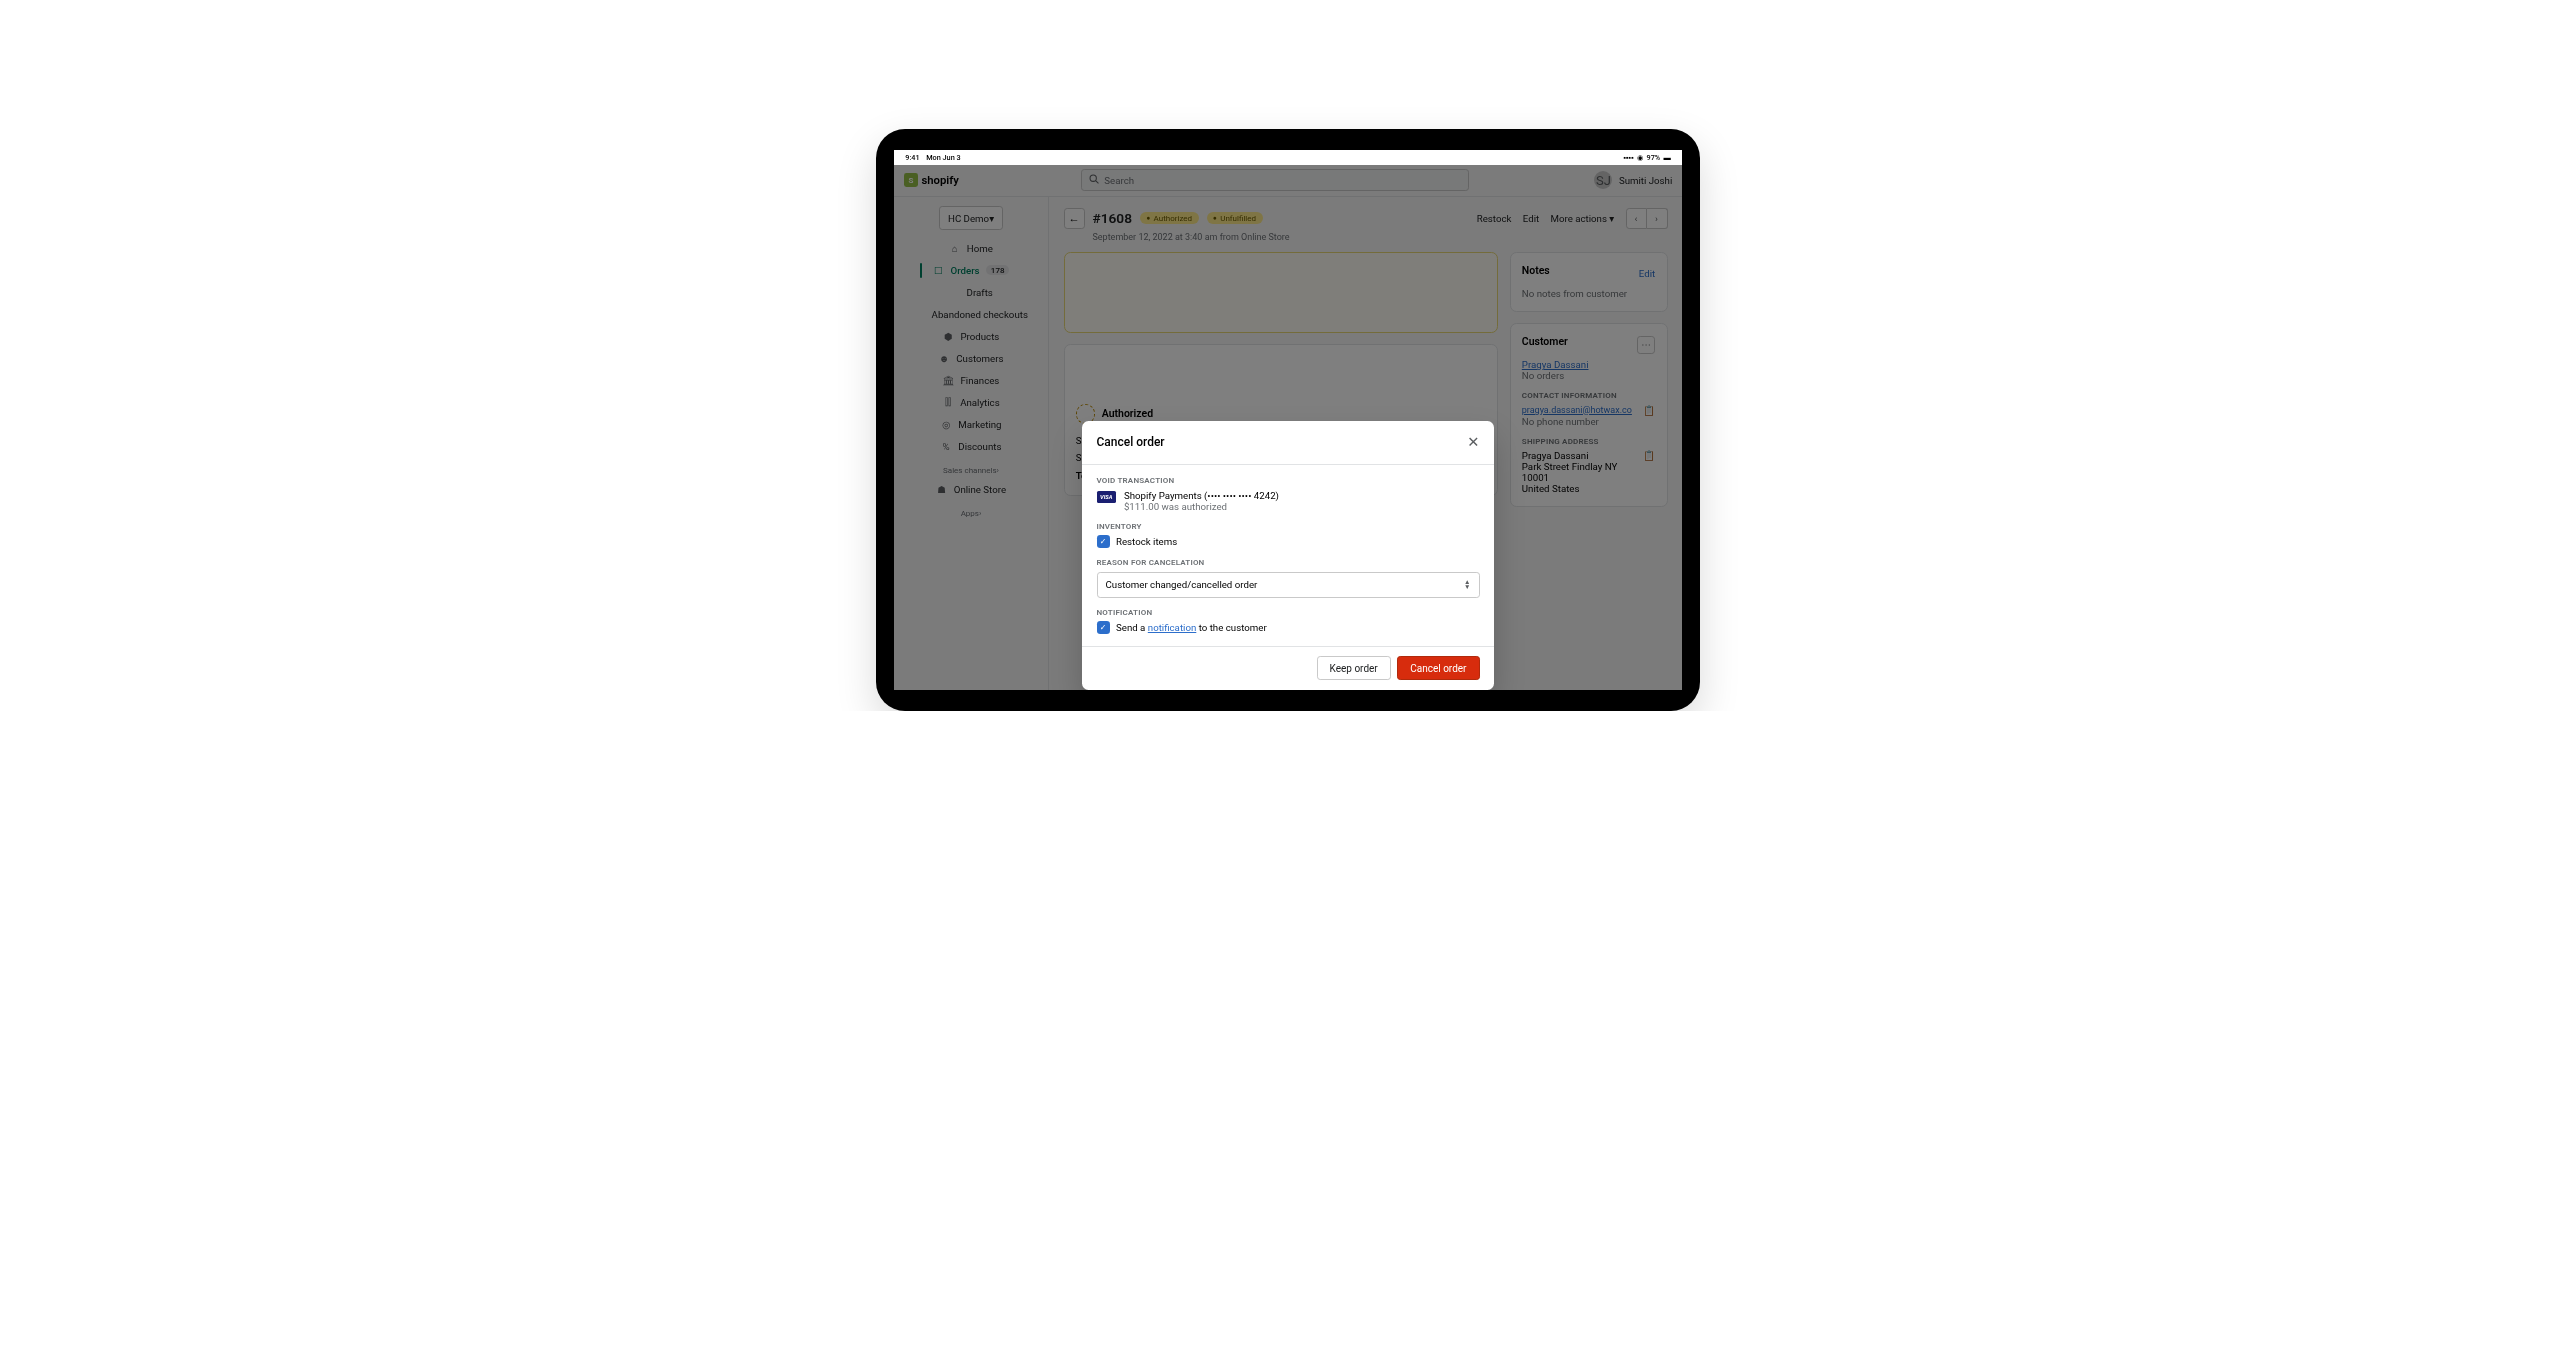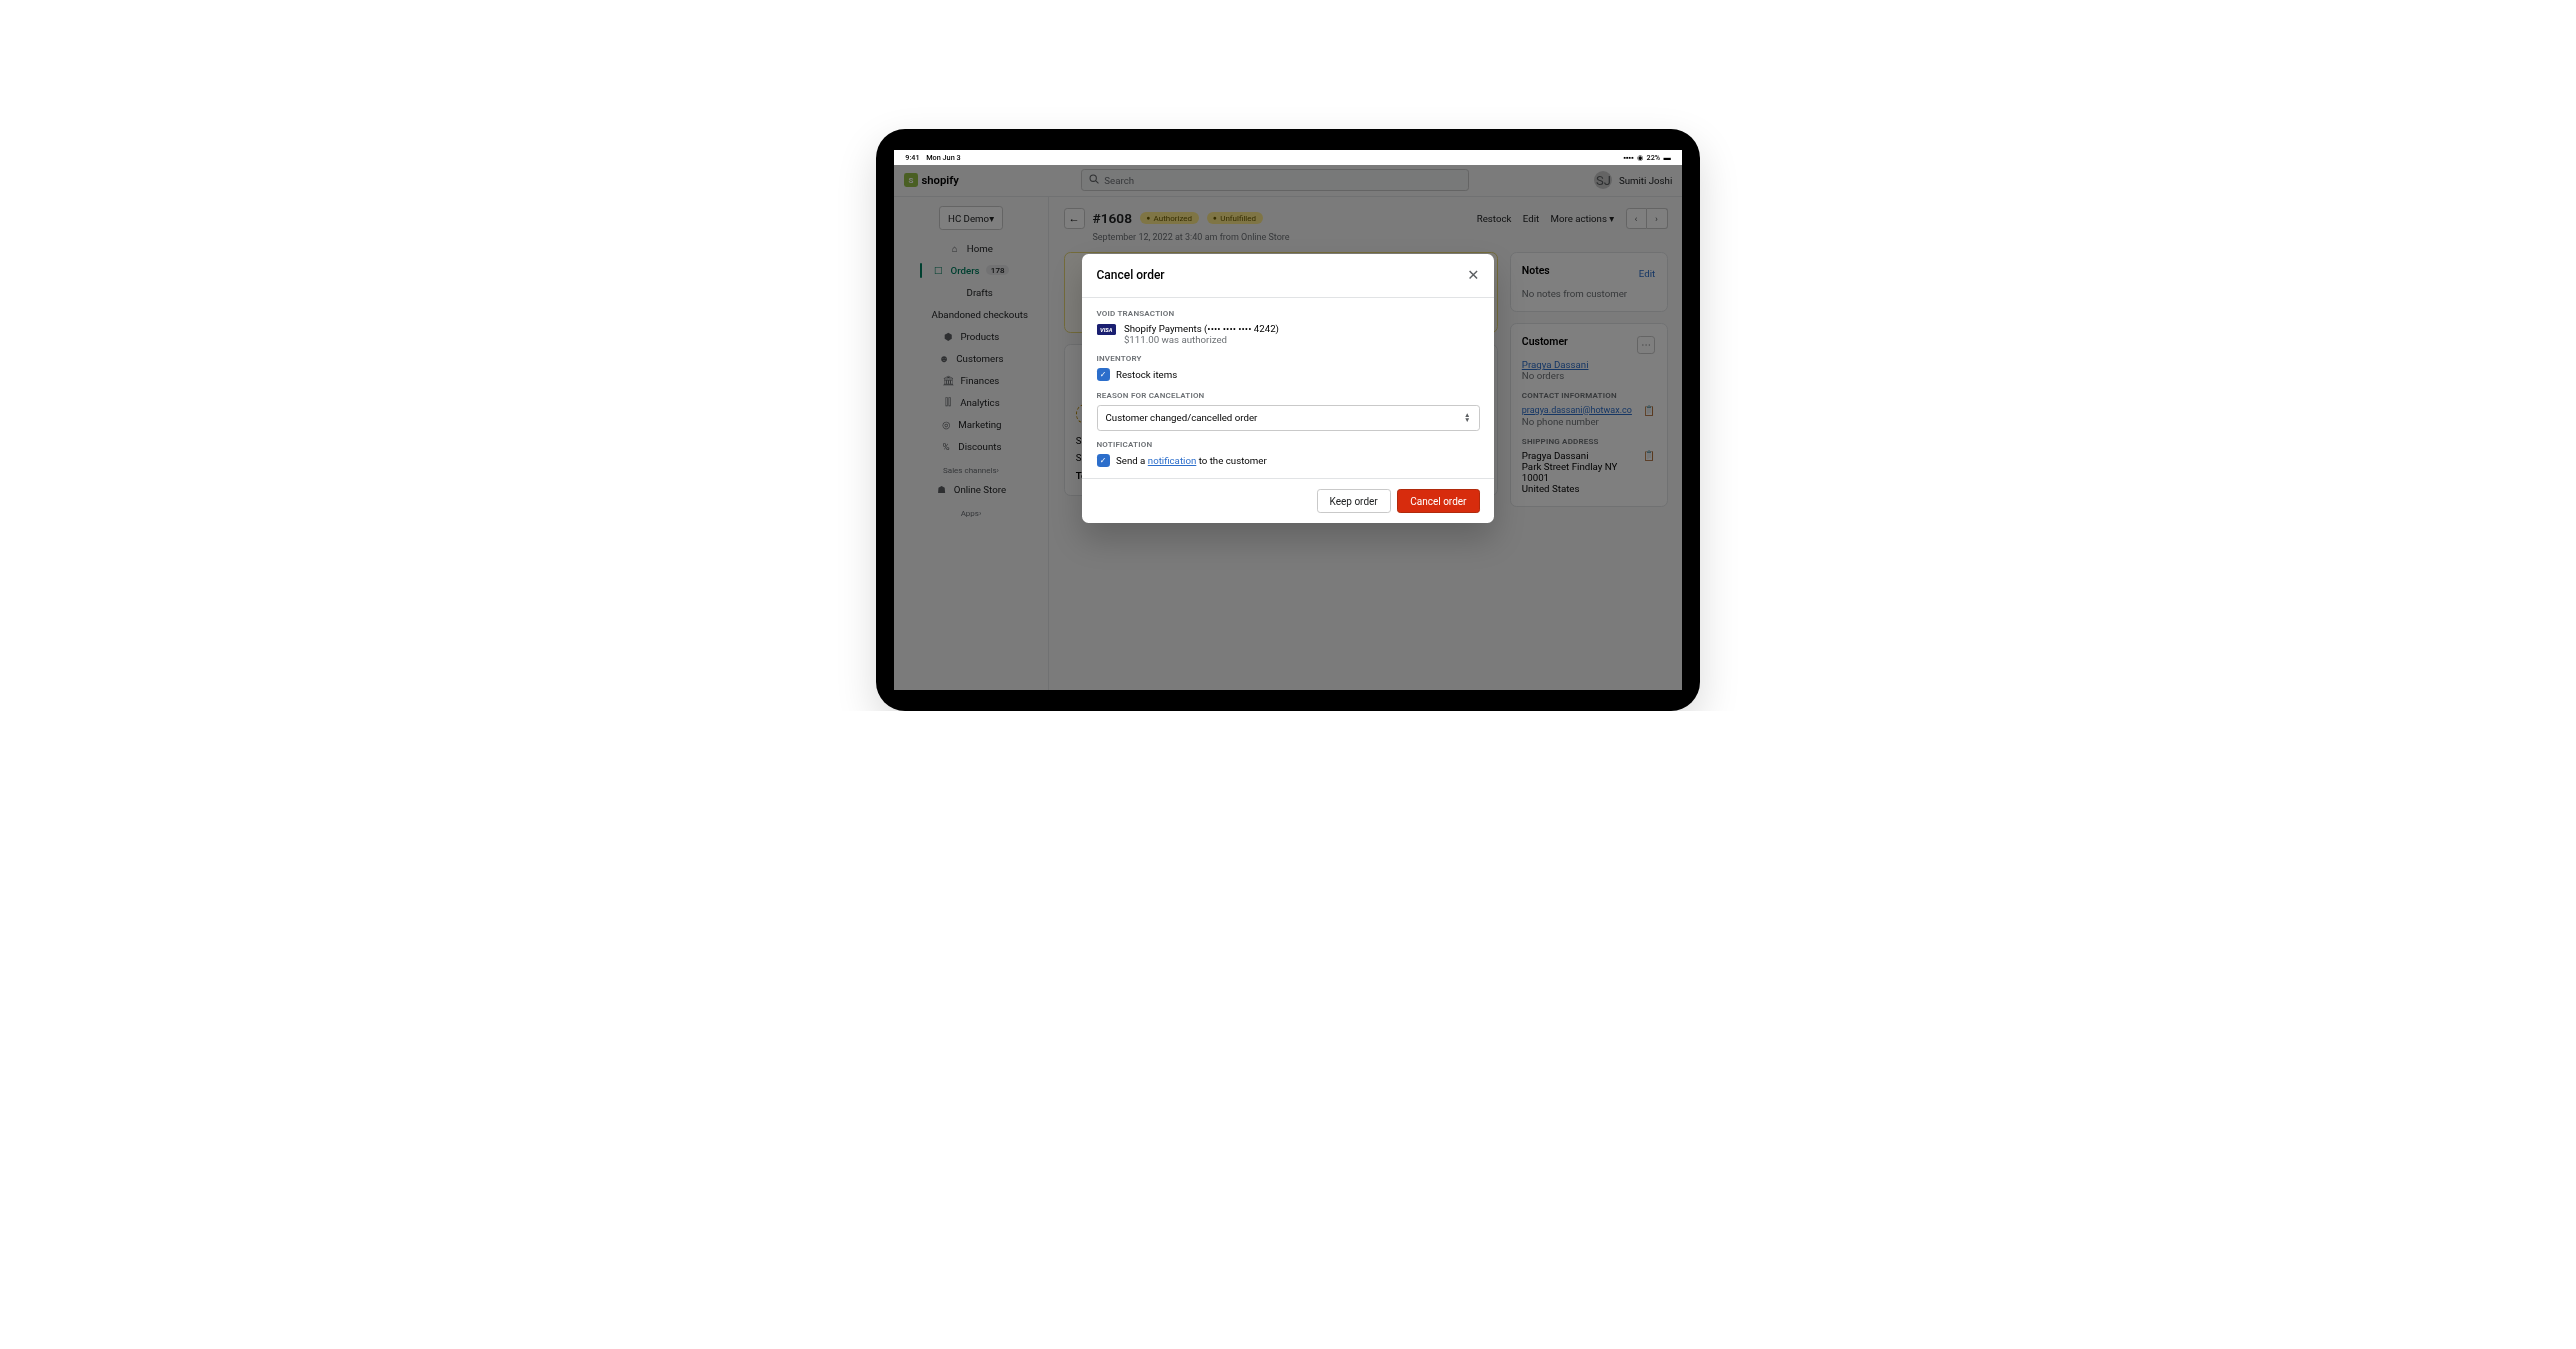--- a/index.html
+++ b/index.html
@@ -54,21 +54,21 @@
 .auth-row { display:flex; align-items:center; gap:6.5px; font-weight:600; font-size:10.5px; margin-top:48px; }
 .auth-icon { width:19.4px; height:19.4px; border-radius:50%; border:1.6px dashed #b98900; }
 .price-row { display: flex; justify-content: space-between; padding: 3.2px 0; }
 .price-mid { color:#202223; }
 .bold { font-weight: 600; }
 .link { color: #2c6ecb; text-decoration: underline; }
 .section-label { font-size: 8px; font-weight: 600; color: #6d7175; letter-spacing: 0.2px; margin: 9.7px 0 4.8px; }
 .dots-btn { width:18px; height:18px; border:0.8px solid #c9c9c9; border-radius:3.2px; background:#fff; display:flex; align-items:center; justify-content:center; color:#5c5f62; font-size:9.7px; }
 .clip-icon { color:#5c5f62; font-size:9.7px; }
 .flex-between { display:flex; justify-content:space-between; align-items:flex-start; }
-.overlay { position: absolute; inset: 0; background: rgba(0,0,0,0.5); display: flex; align-items: flex-start; justify-content: center; padding-top: 89px; }
+.overlay { position: absolute; inset: 0; background: rgba(0,0,0,0.5); display: flex; align-items: flex-end; justify-content: center; padding-top: 89px; }
 .modal { width: 412px; background: #fff; border-radius: 6.5px; overflow: hidden; box-shadow: 0 16px 32px rgba(0,0,0,0.2); }
 .modal-head { display: flex; justify-content: space-between; align-items: center; padding: 13px 14.5px; border-bottom: 0.8px solid #e1e3e5; }
 .modal-title { font-size: 12px; font-weight: 500; }
 .close-x { font-size: 14.5px; color: #5c5f62; cursor: pointer; }
 .modal-body { padding: 11.3px 14.5px; }
 .void-row { display: flex; gap: 8px; align-items: flex-start; }
 .visa-badge { width: 19.4px; height: 11.3px; background: #1a1f71; border-radius: 1.6px; color: #fff; font-size: 5.7px; font-weight: bold; display: flex; align-items: center; justify-content: center; font-style: italic; margin-top: 1.6px; }
 .check-row { display: flex; align-items: center; gap: 6.5px; font-size: 9.7px; }
 .checkbox { width: 13px; height: 13px; border-radius: 3.2px; background: #2c6ecb; display: flex; align-items: center; justify-content: center; color: #fff; font-size: 8px; }
 .select-box { height: 26px; border: 0.8px solid #c9c9c9; border-radius: 3.2px; display: flex; align-items: center; justify-content: space-between; padding: 0 8px; font-size: 9.7px; background:#fff;gap:48px; }
@@ -85,21 +85,21 @@
 <div class="screen">
 
 <div class="status-bar">
   <div style="display:flex; gap:6.5px;">
     <span>9:41</span>
     <span>Mon Jun 3</span>
   </div>
   <div class="status-right">
     <span>▪▪▪▪</span>
     <span>◉</span>
-    <span>22%</span>
+    <span>97%</span>
     <span>▬</span>
   </div>
 </div>
 
 <div class="app-content">
   <div class="top-bar">
     <div class="logo-box">
       <span class="logo-icon">S</span>
       <span>shopify</span>
     </div>

